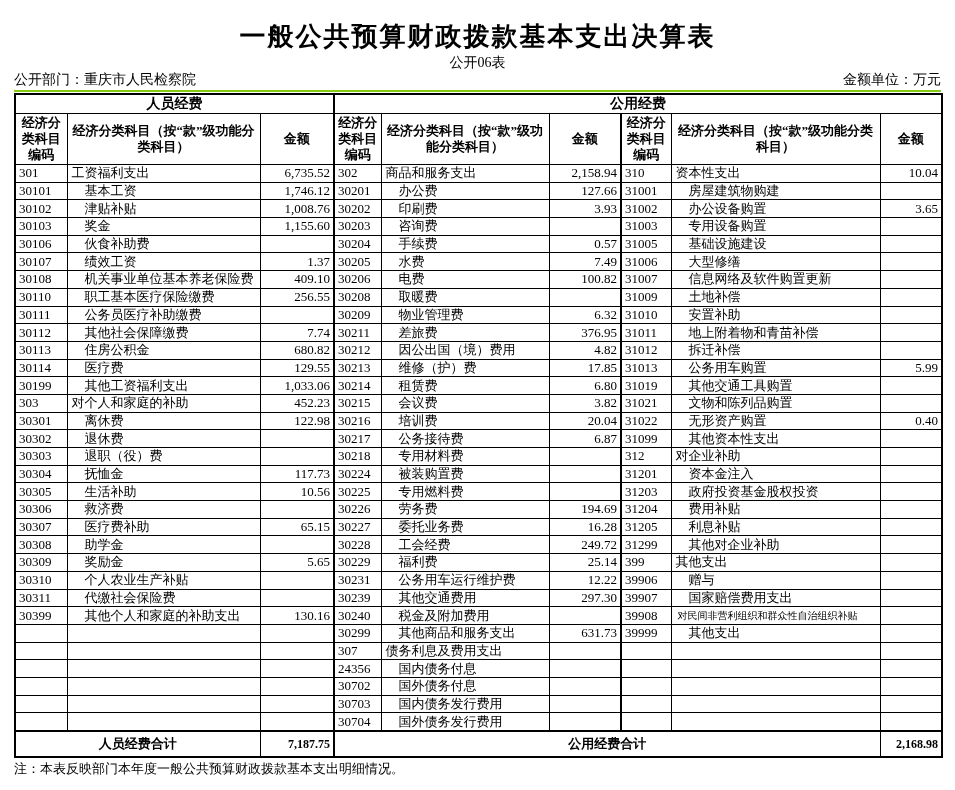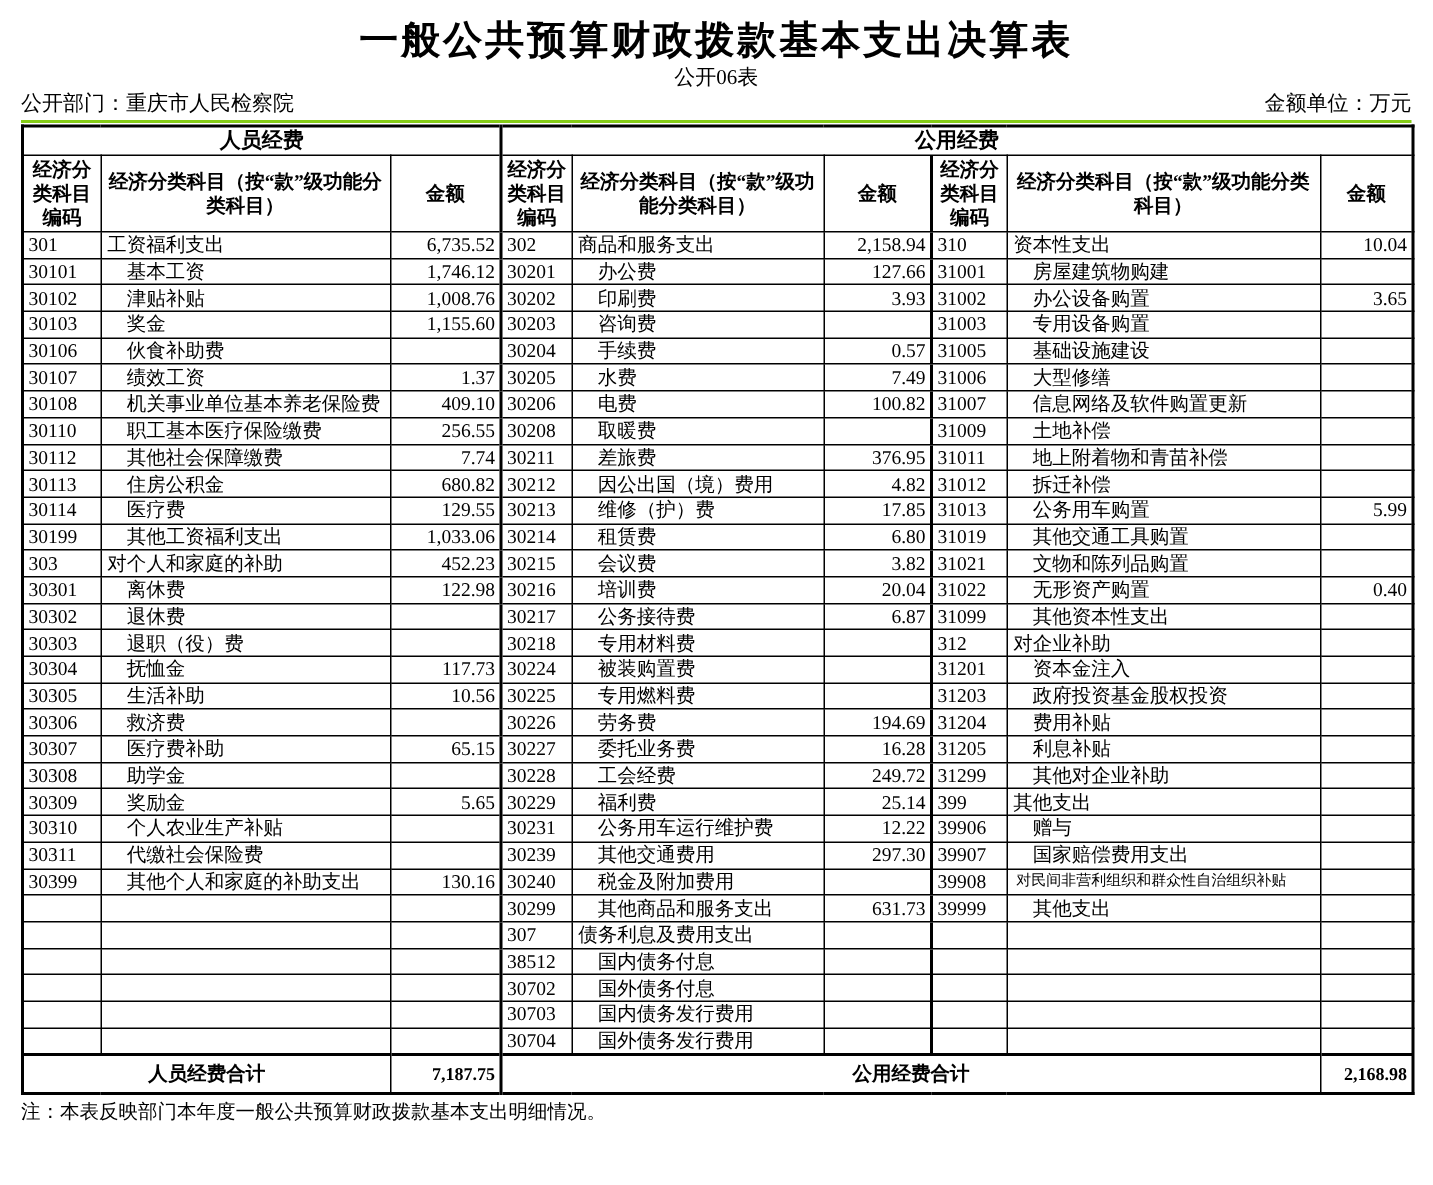--- a/index.html
+++ b/index.html
@@ -5,21 +5,21 @@
   html, body {
     margin: 0;
     padding: 0;
     width: 955px;
     height: 790px;
     background: #ffffff;
     color: #000000;
     font-family: "Liberation Serif", "DejaVu Serif", serif;
     overflow: hidden;
   }
-  .page { padding: 2px 14px; }
+  .page { padding: 12px 14px; }
   .title {
     text-align: center;
     font-size: 26px;
     font-weight: bold;
     padding-top: 10px;
     letter-spacing: 2px;
     line-height: 30px;
   }
   .table-no {
     text-align: center;
@@ -214,20 +214,31 @@
           <td class="name indent">职工基本医疗保险缴费</td>
           <td class="amt">256.55</td>
           <td class="code sep">30208</td>
           <td class="name indent">取暖费</td>
           <td class="amt"></td>
           <td class="code sep">31009</td>
           <td class="name indent">土地补偿</td>
           <td class="amt"></td>
         </tr>
         <tr>
+          <td class="code">30111</td>
+          <td class="name indent">公务员医疗补助缴费</td>
+          <td class="amt"></td>
+          <td class="code sep">30209</td>
+          <td class="name indent">物业管理费</td>
+          <td class="amt">6.32</td>
+          <td class="code sep">31010</td>
+          <td class="name indent">安置补助</td>
+          <td class="amt"></td>
+        </tr>
+        <tr>
           <td class="code">30112</td>
           <td class="name indent">其他社会保障缴费</td>
           <td class="amt">7.74</td>
           <td class="code sep">30211</td>
           <td class="name indent">差旅费</td>
           <td class="amt">376.95</td>
           <td class="code sep">31011</td>
           <td class="name indent">地上附着物和青苗补偿</td>
           <td class="amt"></td>
         </tr>
@@ -426,21 +437,21 @@
           <td class="name">债务利息及费用支出</td>
           <td class="amt"></td>
           <td class="code sep"></td>
           <td class="name"></td>
           <td class="amt"></td>
         </tr>
         <tr>
           <td class="code"></td>
           <td class="name"></td>
           <td class="amt"></td>
-          <td class="code sep">38512</td>
+          <td class="code sep">24356</td>
           <td class="name indent">国内债务付息</td>
           <td class="amt"></td>
           <td class="code sep"></td>
           <td class="name"></td>
           <td class="amt"></td>
         </tr>
         <tr>
           <td class="code"></td>
           <td class="name"></td>
           <td class="amt"></td>

